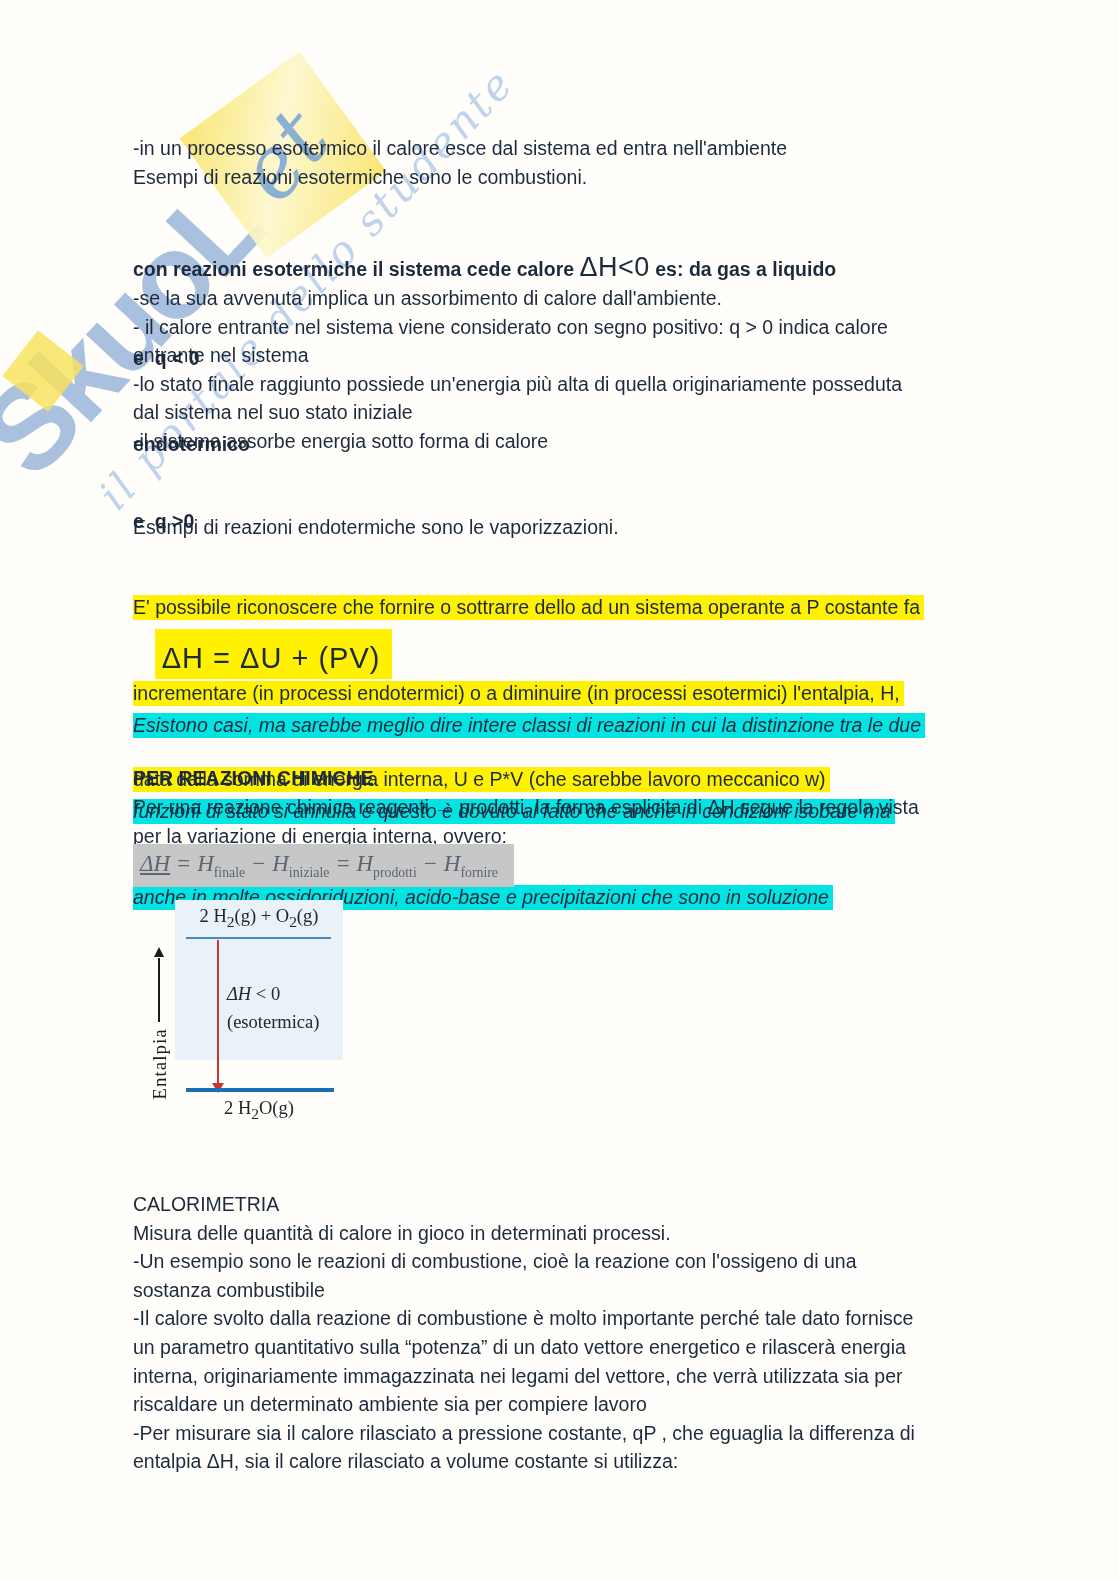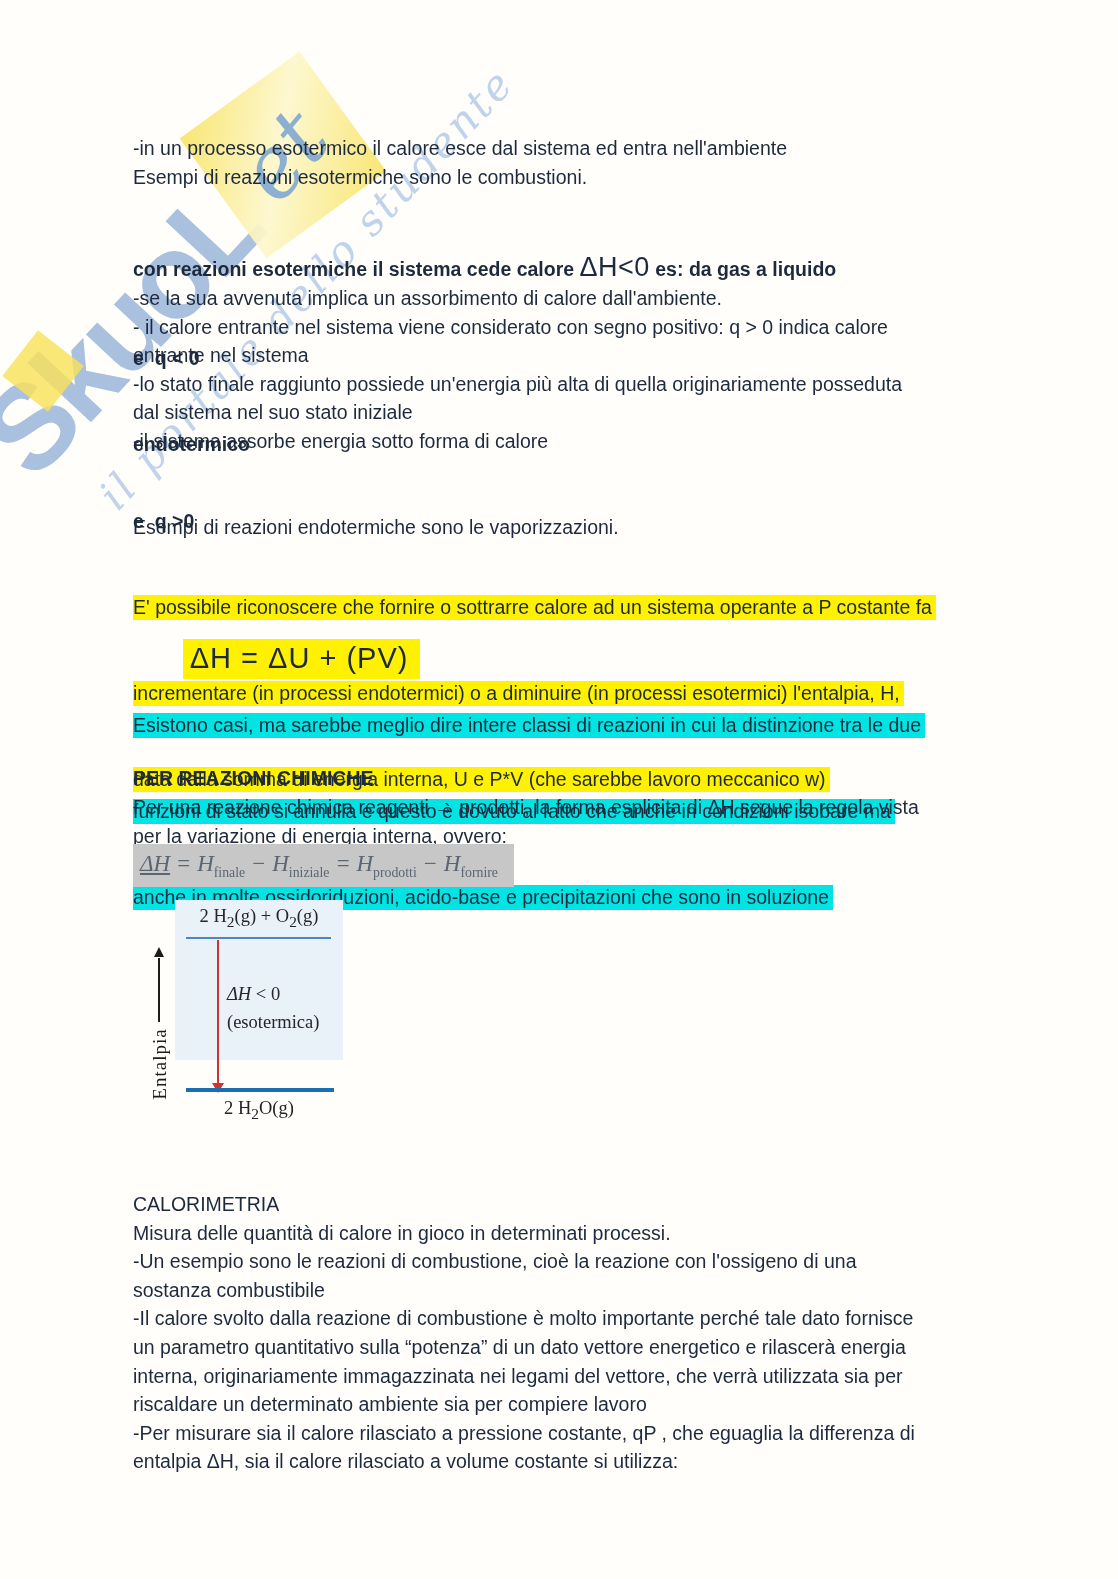--- a/index.html
+++ b/index.html
@@ -25,23 +25,23 @@
   
   .blk{position:absolute;left:133px;z-index:1;font-size:19.5px;line-height:28.6px;
        white-space:pre-wrap;}
   .bold{font-weight:bold;}
   .l1{line-height:36px;}
   .ln{line-height:28.6px;}
   .bigf{font-size:27px;font-weight:normal;letter-spacing:0.5px;}
 
   .hlline{line-height:28.7px;}
   .hl-y{background:#fff100;padding:1px 4px 2px 0;}
-  .hl-c{background:#00e4e4;padding:1px 4px 2px 0;}
+  .hl-c{background:#00e4e4;padding:1px 4px 2px 0;font-style:italic;}
   .fbig{font-size:29px;font-weight:500;letter-spacing:1px;background:#fff100;
-        padding:3px 12px 5px 7px;margin-left:28px;}
+        padding:13px 12px 5px 7px;}
 
   .strip{position:absolute;left:133px;top:844px;z-index:1;background:#c7c7c7;
          font-family:"Liberation Serif",serif;font-style:italic;font-size:23px;color:#5b6674;
          padding:7px 16px 10px 7px;}
   .strip sub{font-size:0.6em;font-style:normal;}
   .u{text-decoration:underline;}
 
   
   .diag-box{position:absolute;left:175px;top:900px;width:168px;height:160px;background:#e9f1f9;
             z-index:1;font-family:"Liberation Serif",serif;color:#26262a;font-size:18.5px;}
@@ -101,21 +101,21 @@
 dal sistema nel suo stato iniziale
 -il sistema assorbe energia sotto forma di calore</div>
 
   <div class="blk bold" style="top:450px">
     <div class="ln">e  q &gt;0</div>
   </div>
 
   <div class="blk" style="top:513px">Esempi di reazioni endotermiche sono le vaporizzazioni.</div>
 
   <div class="blk" style="top:536px">
-    <div class="hlline"><span class="hl-y">E' possibile riconoscere che fornire o sottrarre calore ad un sistema operante a P costante fa</span></div>
+    <div class="hlline"><span class="hl-y">E' possibile riconoscere che fornire o sottrarre dello ad un sistema operante a P costante fa</span></div>
     <div class="hlline"><span class="hl-y">incrementare (in processi endotermici) o a diminuire (in processi esotermici) l'entalpia, H,</span></div>
     <div class="hlline"><span class="hl-y">data dalla somma di energia interna, U e P*V (che sarebbe lavoro meccanico w)</span></div>
   </div>
 
   <div class="blk" style="top:615px">
     <span class="fbig">ΔH = ΔU + (PV)</span>
   </div>
 
   <div class="blk" style="top:654px">
     <div class="hlline"><span class="hl-c">Esistono casi, ma sarebbe meglio dire intere classi di reazioni in cui la distinzione tra le due</span></div>

